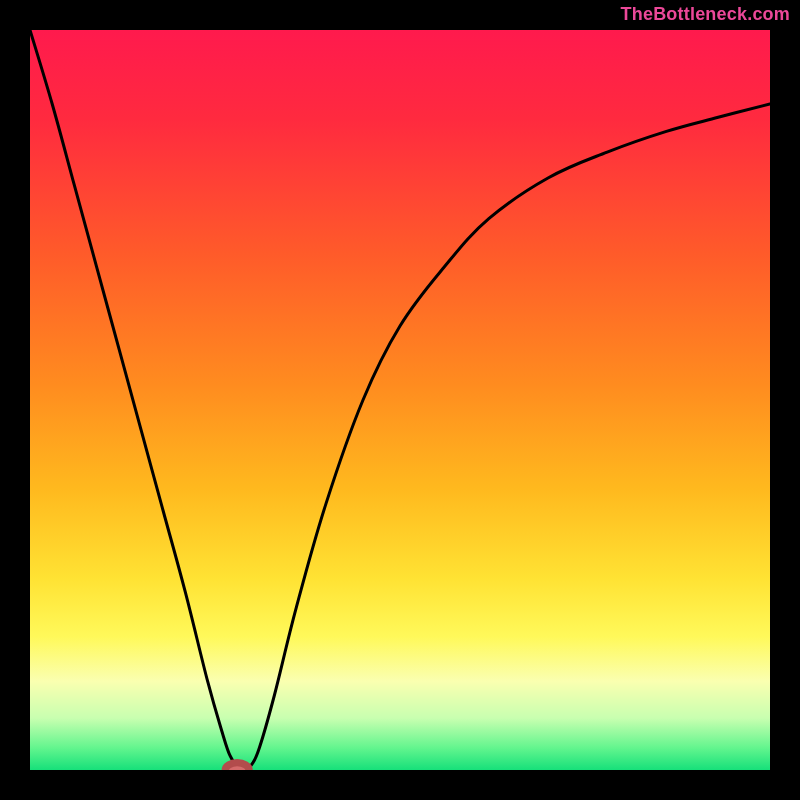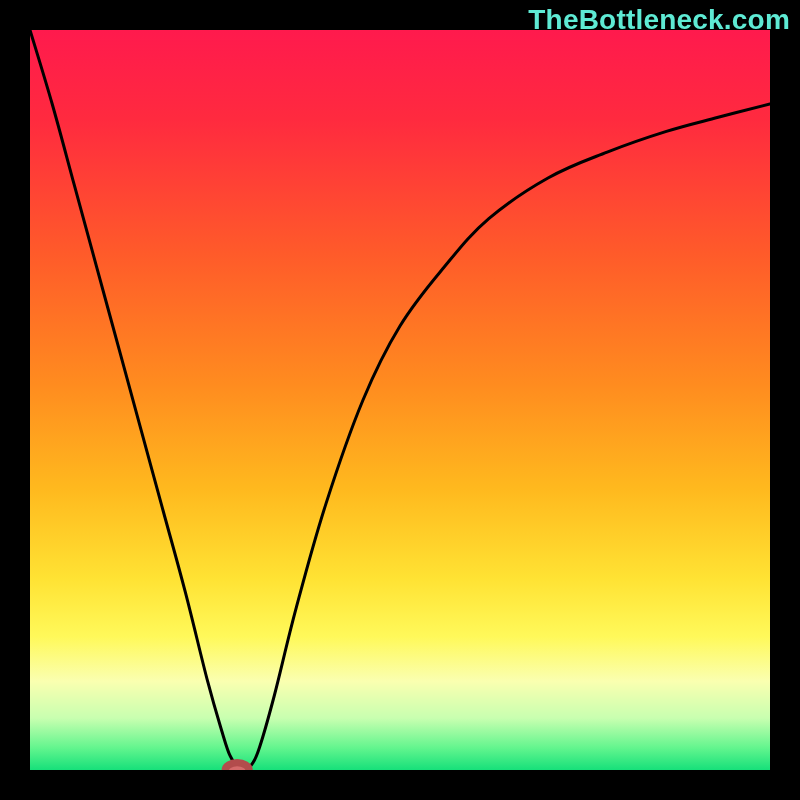--- a/index.html
+++ b/index.html
@@ -14,22 +14,22 @@
   .frame {
     position: relative;
     width: 800px;
     height: 800px;
     background: #000;
   }
   .watermark {
     position: absolute;
     top: 4px;
     right: 10px;
-    color: #5eead4;
-    font-size: 28px;
+    color: #ec4899;
+    font-size: 18px;
     font-weight: 600;
     letter-spacing: 0.2px;
     z-index: 3;
     user-select: none;
   }
   
   .plot-area {
     position: absolute;
     left: 30px;
     right: 30px;

